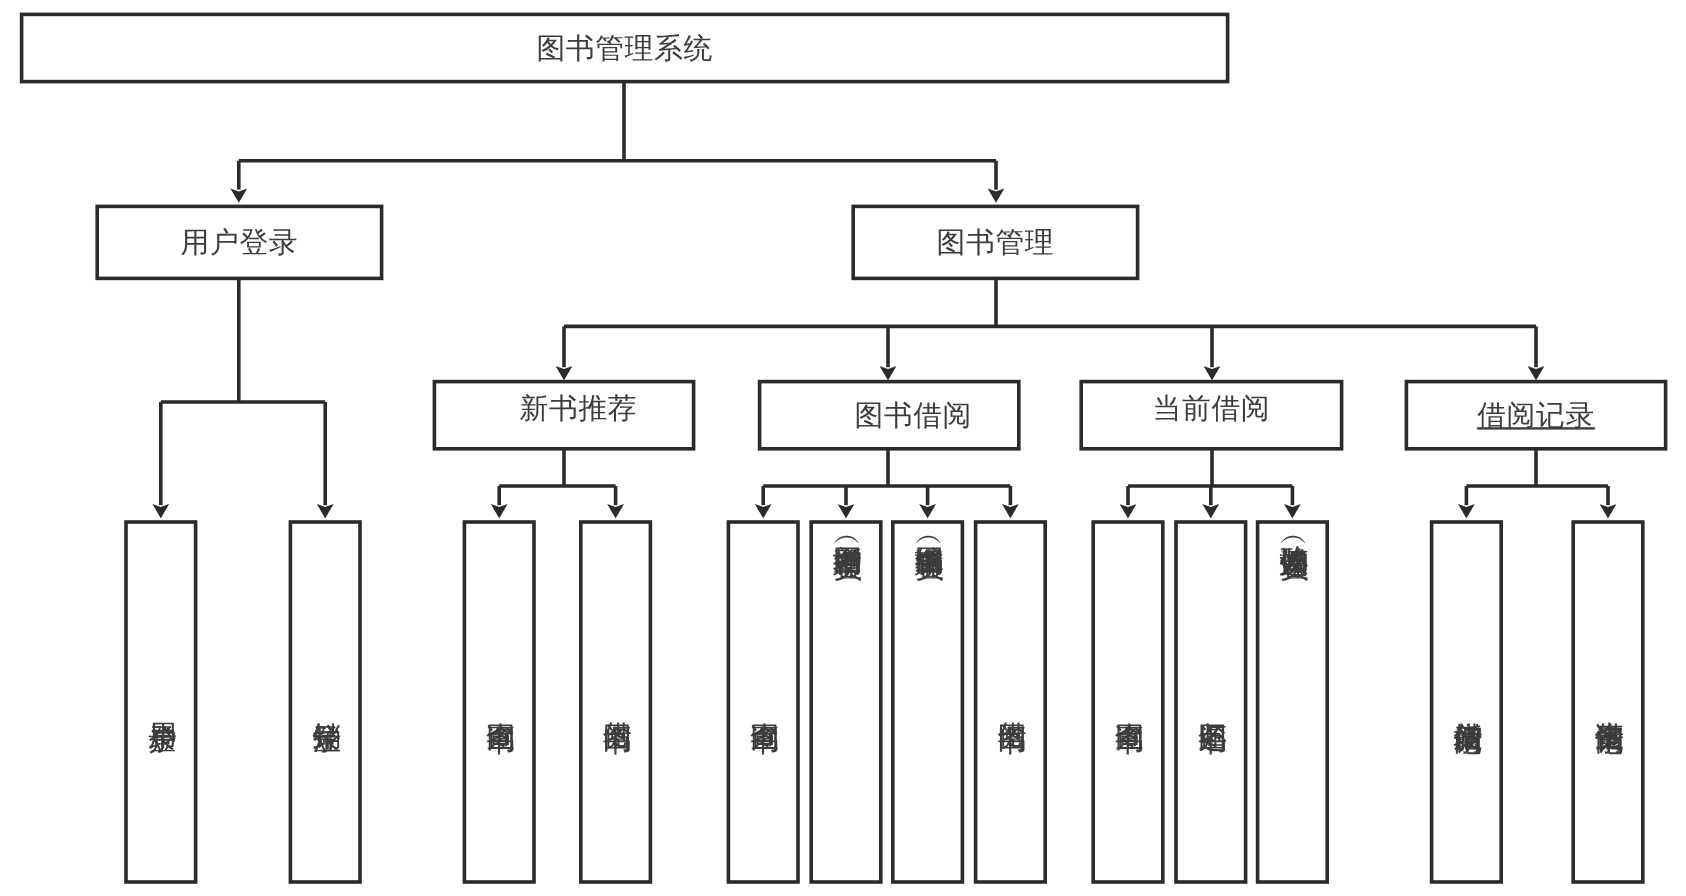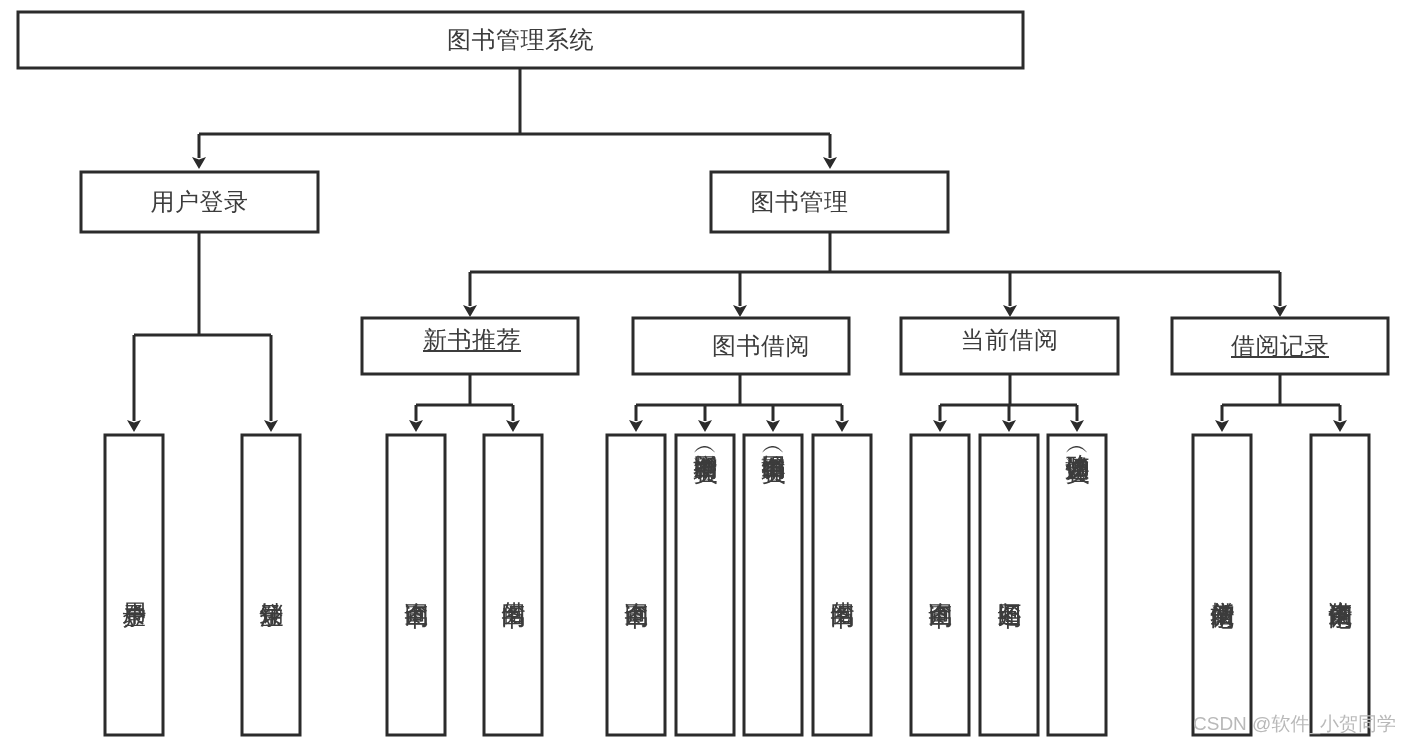--- a/index.html
+++ b/index.html
@@ -157,25 +157,25 @@
     <rect class="node-box" x="1311" y="435" width="58" height="300"></rect>
   </svg>
 
   <div class="node-label-h" style="left:18px; top:12px; width:1005px; height:56px;">
     <span>图书管理系统</span>
   </div>
 
   <div class="node-label-h" style="left:81px; top:172px; width:237px; height:60px;">
     <span>用户登录</span>
   </div>
-  <div class="node-label-h" style="left:681px; top:172px; width:237px; height:60px;">
+  <div class="node-label-h" style="left:711px; top:172px; width:237px; height:60px;">
     <span>图书管理</span>
   </div>
 
-  <div class="node-label-h" style="left:364px; top:318px; width:216px; height:44px;text-decoration:underline;">
+  <div class="node-label-h" style="left:374px; top:318px; width:216px; height:44px;">
     <span>新书推荐</span>
   </div>
   <div class="node-label-h" style="left:633px; top:318px; width:256px; height:56px;">
     <span>图书借阅</span>
   </div>
   <div class="node-label-h" style="left:901px; top:318px; width:217px; height:44px;justify-content:center;">
     <span>当前借阅</span>
   </div>
   <div class="node-label-h" style="left:1172px; top:318px; width:216px; height:56px;text-decoration:underline;">
     <span>借阅记录</span>
@@ -218,15 +218,14 @@
     <span>确认归还（管理员）</span>
   </div>
 
   <div class="node-label-v" style="left:1193px; top:435px; width:58px; height:300px;">
     <span>新增借阅记录</span>
   </div>
   <div class="node-label-v" style="left:1311px; top:435px; width:58px; height:300px;">
     <span>查询借阅记录</span>
   </div>
 
-  <div class="watermark">CSDN @软件_小贺同学</div>
 
 </div>
 
 </body></html>

